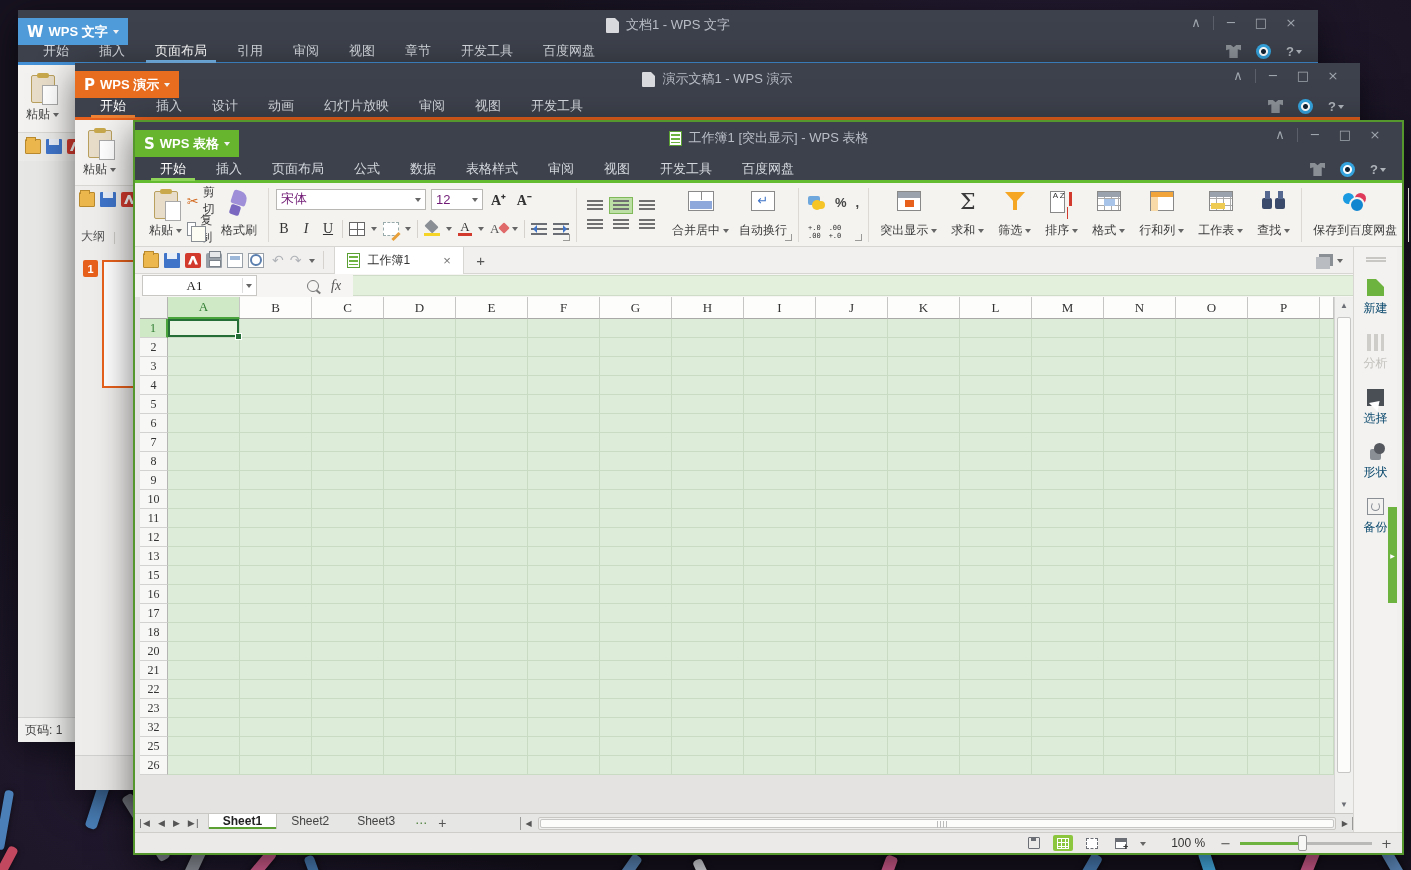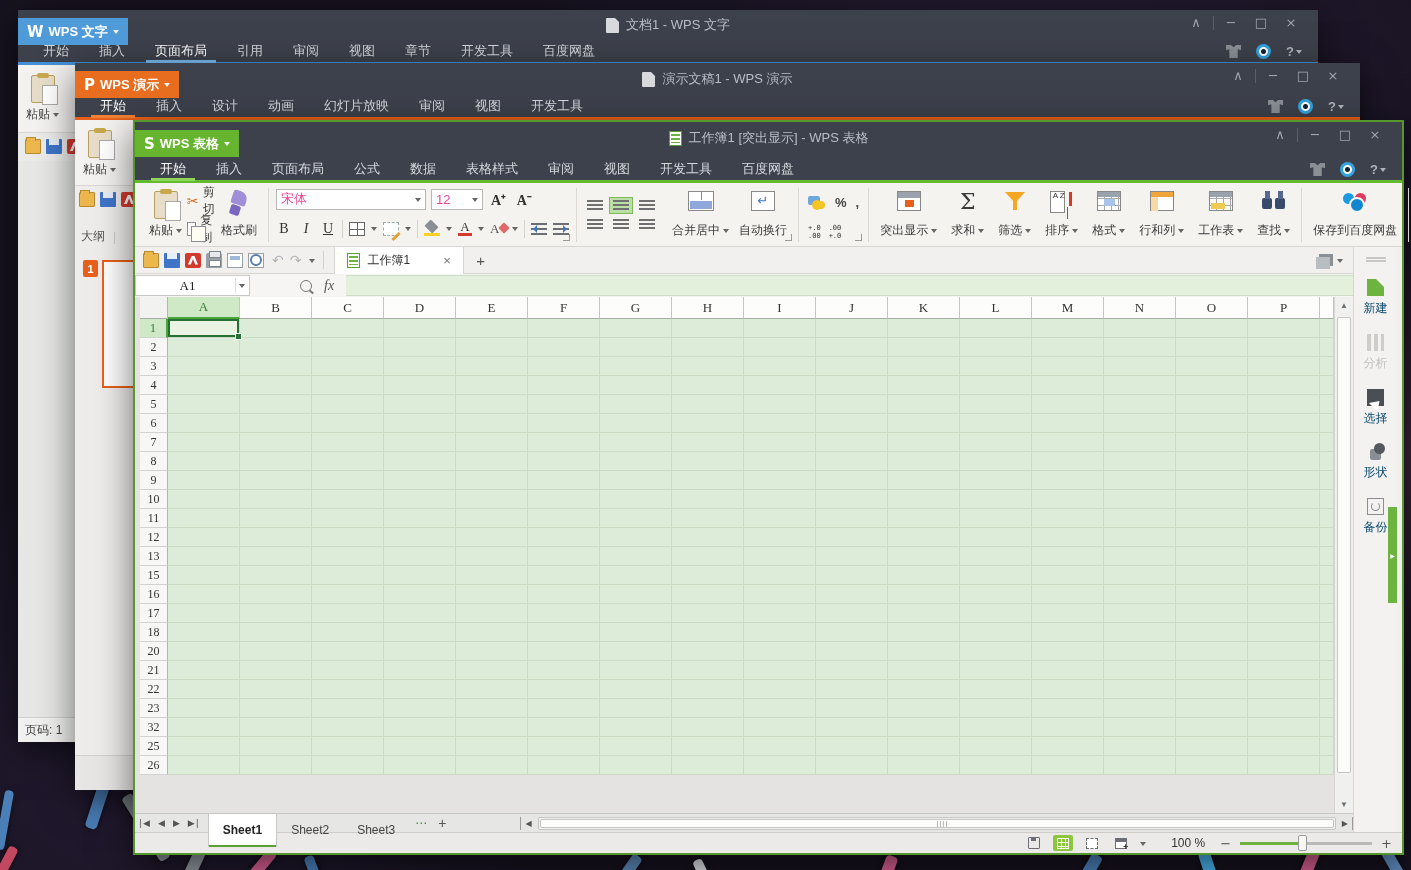--- a/index.html
+++ b/index.html
@@ -88,21 +88,21 @@
   .rbig{display:flex;flex-direction:column;align-items:center;justify-content:space-between;padding:3px 5px;height:54px;cursor:default}
   .rlabel{font-size:12px;color:#3c3c3c;display:flex;align-items:center;gap:3px;white-space:nowrap}
   .rcol{display:flex;flex-direction:column;justify-content:space-between;height:52px}
   .rsmall{display:flex;align-items:center;gap:4px;font-size:12px;color:#3c3c3c;height:24px;cursor:default}
   .ic-scissors{color:#d2691e;font-size:14px;font-family:"DejaVu Sans",sans-serif}
   .ic-copy{width:13px;height:14px;border:1px solid #8a8f96;background:#fff;position:relative}
   .ic-copy::before{content:"";position:absolute;left:3px;top:3px;width:13px;height:14px;border:1px solid #8a8f96;background:#fdfdf4}
   .ic-brush{width:22px;height:24px;position:relative}
   .ic-brush::before{content:"";position:absolute;left:4px;top:0;width:15px;height:14px;background:#9f8fd8;border-radius:3px 8px 2px 2px;transform:rotate(18deg)}
   .ic-brush::after{content:"";position:absolute;left:2px;bottom:0;width:10px;height:10px;background:#7a68c0;border-radius:2px;transform:rotate(18deg)}
-  .fontcombo{display:flex;align-items:center;background:#fff;border:1px solid #b9b7b3;height:21px;padding:0 4px;gap:4px;font-size:13px;color:#ec4899}
+  .fontcombo{display:flex;align-items:center;background:#fff;border:1px solid #b9b7b3;height:21px;padding:0 4px;gap:4px;font-size:13px;color:#701a75}
   .fontcombo .name{flex:1}
   .fcw{width:150px}.fsw{width:52px}
   .abtn{font-size:14px;color:#333;font-weight:bold;font-family:"Liberation Serif",serif;padding:0 3px}
   .fmtrow{display:flex;align-items:center;gap:6px;height:24px}
   .biu{font-family:"Liberation Serif",serif;font-size:14px;color:#333;width:16px;text-align:center}
   .biu.i{font-style:italic}.biu.u{text-decoration:underline}
   .vsep{width:1px;height:18px;background:#d5d2ce}
   .ic-borders{width:16px;height:14px;border:1px solid #666;position:relative;background:#fff}
   .ic-borders::before{content:"";position:absolute;left:50%;top:0;bottom:0;width:1px;background:#666}
   .ic-borders::after{content:"";position:absolute;top:50%;left:0;right:0;height:1px;background:#666}
@@ -162,21 +162,21 @@
   .doctabrow{height:27px;background:#f1f0ee;border-bottom:1px solid #d8d6d2;display:flex;align-items:center;padding-left:8px}
   .doctab{height:27px;background:#fff;border-right:1px solid #d8d6d2;border-left:1px solid #d8d6d2;display:flex;align-items:center;padding:0 12px;gap:7px;margin-left:10px}
   .doctab .lbl{font-size:12px;color:#333}
   .doctab .x{color:#777;font-size:13px;margin-left:26px}
   .plustab{width:34px;text-align:center;font-size:15px;color:#555}
   .sheetdocicon{width:13px;height:15px;background:#fff;border:1px solid #5aa032;position:relative}
   .sheetdocicon::before{content:"";position:absolute;left:1px;top:2px;right:1px;height:9px;background:repeating-linear-gradient(to bottom,#6db33f 0 2px,#fff 2px 4px)}
   .ic-layers{width:14px;height:12px;background:#8a8f96;position:relative}
   .ic-layers::before{content:"";position:absolute;left:-3px;top:3px;width:14px;height:12px;background:#b9bdc2}
   
-  .formularow{height:23px;background:#f6f5f3;display:flex;align-items:center;gap:12px}
+  .formularow{height:23px;background:#f6f5f3;display:flex;align-items:center;padding-left:7px;gap:12px}
   .namebox{width:115px;height:21px;background:#fff;border:1px solid #c9c7c3;display:flex;align-items:center;padding:0 4px}
   .namebox .val{flex:1;text-align:center;font-family:"Liberation Serif",serif;font-size:13px;color:#222}
   .namebox .nsep{width:1px;height:15px;background:#ddd;margin-right:3px}
   .ic-search{width:12px;height:12px;border:1.5px solid #777;border-radius:50%;position:relative}
   .ic-search::after{content:"";position:absolute;right:-3px;bottom:-2px;width:5px;height:1.5px;background:#777;transform:rotate(40deg)}
   .fxlbl{font-style:italic;font-family:"Liberation Serif",serif;font-size:14px;color:#555}
   .formulainput{flex:1;height:21px;background:#e3f0dc;border-top:1px solid #cfdcc8;border-bottom:1px solid #cfdcc8;margin-right:0}
   .gridzone{position:relative;background:#e4e3e1;padding-left:5px;width:1218px}
   .g-hrow,.g-row{display:flex}
   .g-corner{width:28px;height:22px;background:#f2f2f0;border-right:1px solid #b5b5b3;border-bottom:1px solid #a9a9a7;flex:none}
@@ -207,21 +207,21 @@
   .spi-select{background:#4a4e55}
   .spi-select::after{content:"";position:absolute;right:-2px;bottom:-2px;width:0;height:0;border:6px solid transparent;border-left:9px solid #fff;transform:rotate(-45deg)}
   .spi-shape{background:#8a8f96;border-radius:2px;width:11px;height:11px;margin-top:5px}
   .spi-shape::after{content:"";position:absolute;right:-4px;top:-6px;width:11px;height:11px;border-radius:50%;background:#55595f}
   .spi-backup{border:1.5px solid #8a8f96}
   .spi-backup::after{content:"";position:absolute;left:3px;top:3px;width:7px;height:7px;border:1.5px solid #8a8f96;border-radius:50%;border-top-color:transparent}
   .pulltab{position:absolute;right:0;top:260px;width:9px;height:96px;background:#6db33f;display:flex;align-items:center;justify-content:center;color:#fff;font-size:6px}
   
   .sheetbar{height:19px;background:#e6e6e4;border-top:1px solid #c9c7c3;display:flex;align-items:center;padding-left:4px;font-size:12px;width:1218px}
   .navg{color:#555;font-size:9px;letter-spacing:1px;margin-right:8px;display:flex;gap:7px;font-family:"DejaVu Sans",sans-serif}
-  .stab{height:33px;display:flex;align-items:center;padding:0 14px;color:#444;position:relative}
+  .stab{height:15px;display:flex;align-items:center;padding:0 14px;color:#444;position:relative}
   .stab.active{background:#fff;font-weight:bold;color:#222;border-left:1px solid #c9c7c3;border-right:1px solid #c9c7c3}
   .stab.active::after{content:"";position:absolute;left:0;right:0;bottom:0;height:2px;background:#5aa032}
   .smore{color:#4a7d3a;margin:0 6px;letter-spacing:1px}
   .splus{color:#555;font-size:14px;margin:0 4px}
   .hsb{display:flex;align-items:center;flex:1;margin-left:70px;gap:4px;color:#555}
   .hsb .bar{width:1px;height:13px;background:#9a9a98}
   .hsb .ar{font-size:8px;font-family:"DejaVu Sans",sans-serif}
   .hsb .track{flex:1;height:13px;background:#eeeeec;border:1px solid #c9c7c3;border-radius:2px;position:relative;margin:0 2px}
   .hsb .hthumb{position:absolute;left:1px;right:1px;top:1px;bottom:1px;background:#fcfcfb;border:1px solid #c6c6c4;border-radius:2px}
   .hsb .grip{position:absolute;left:50%;top:3px;width:10px;height:7px;background:repeating-linear-gradient(to right,#bbb 0 1px,transparent 1px 3px)}

